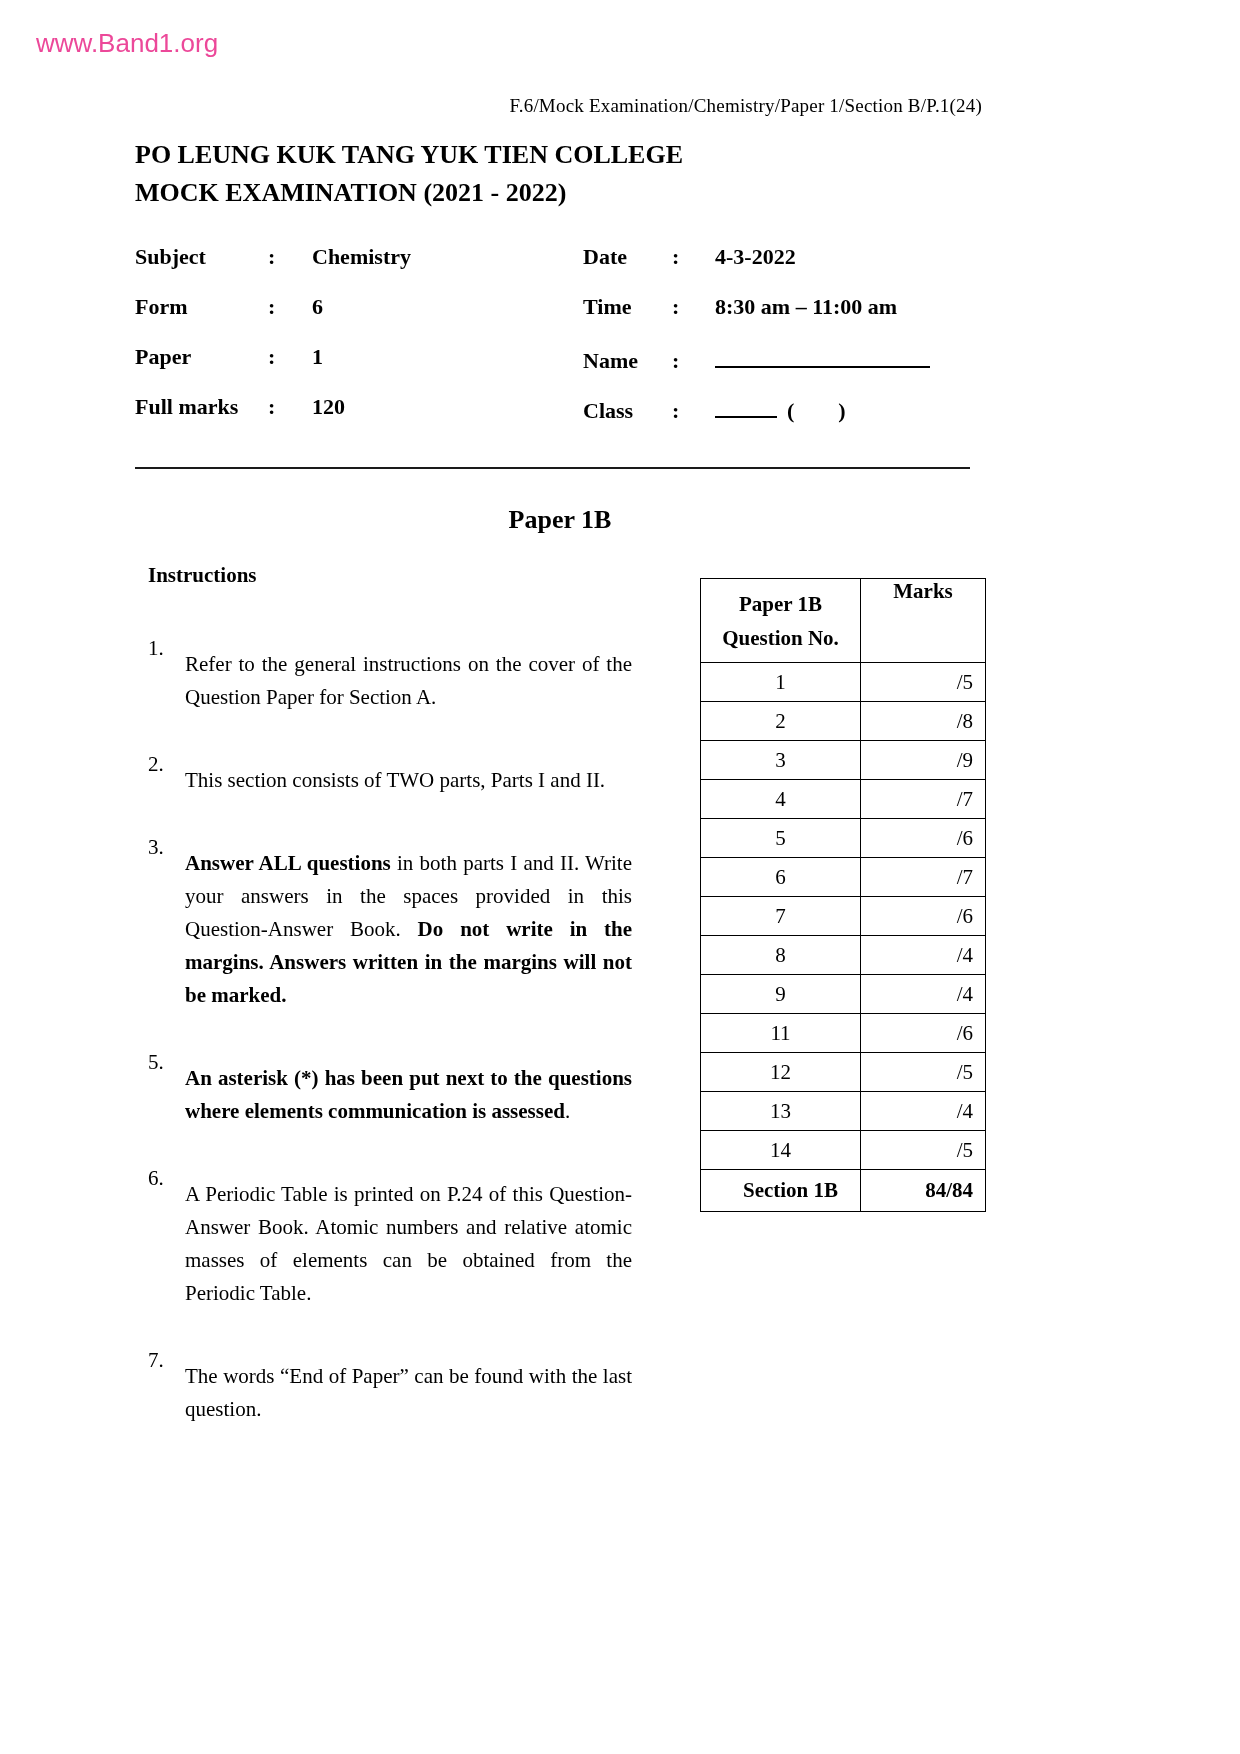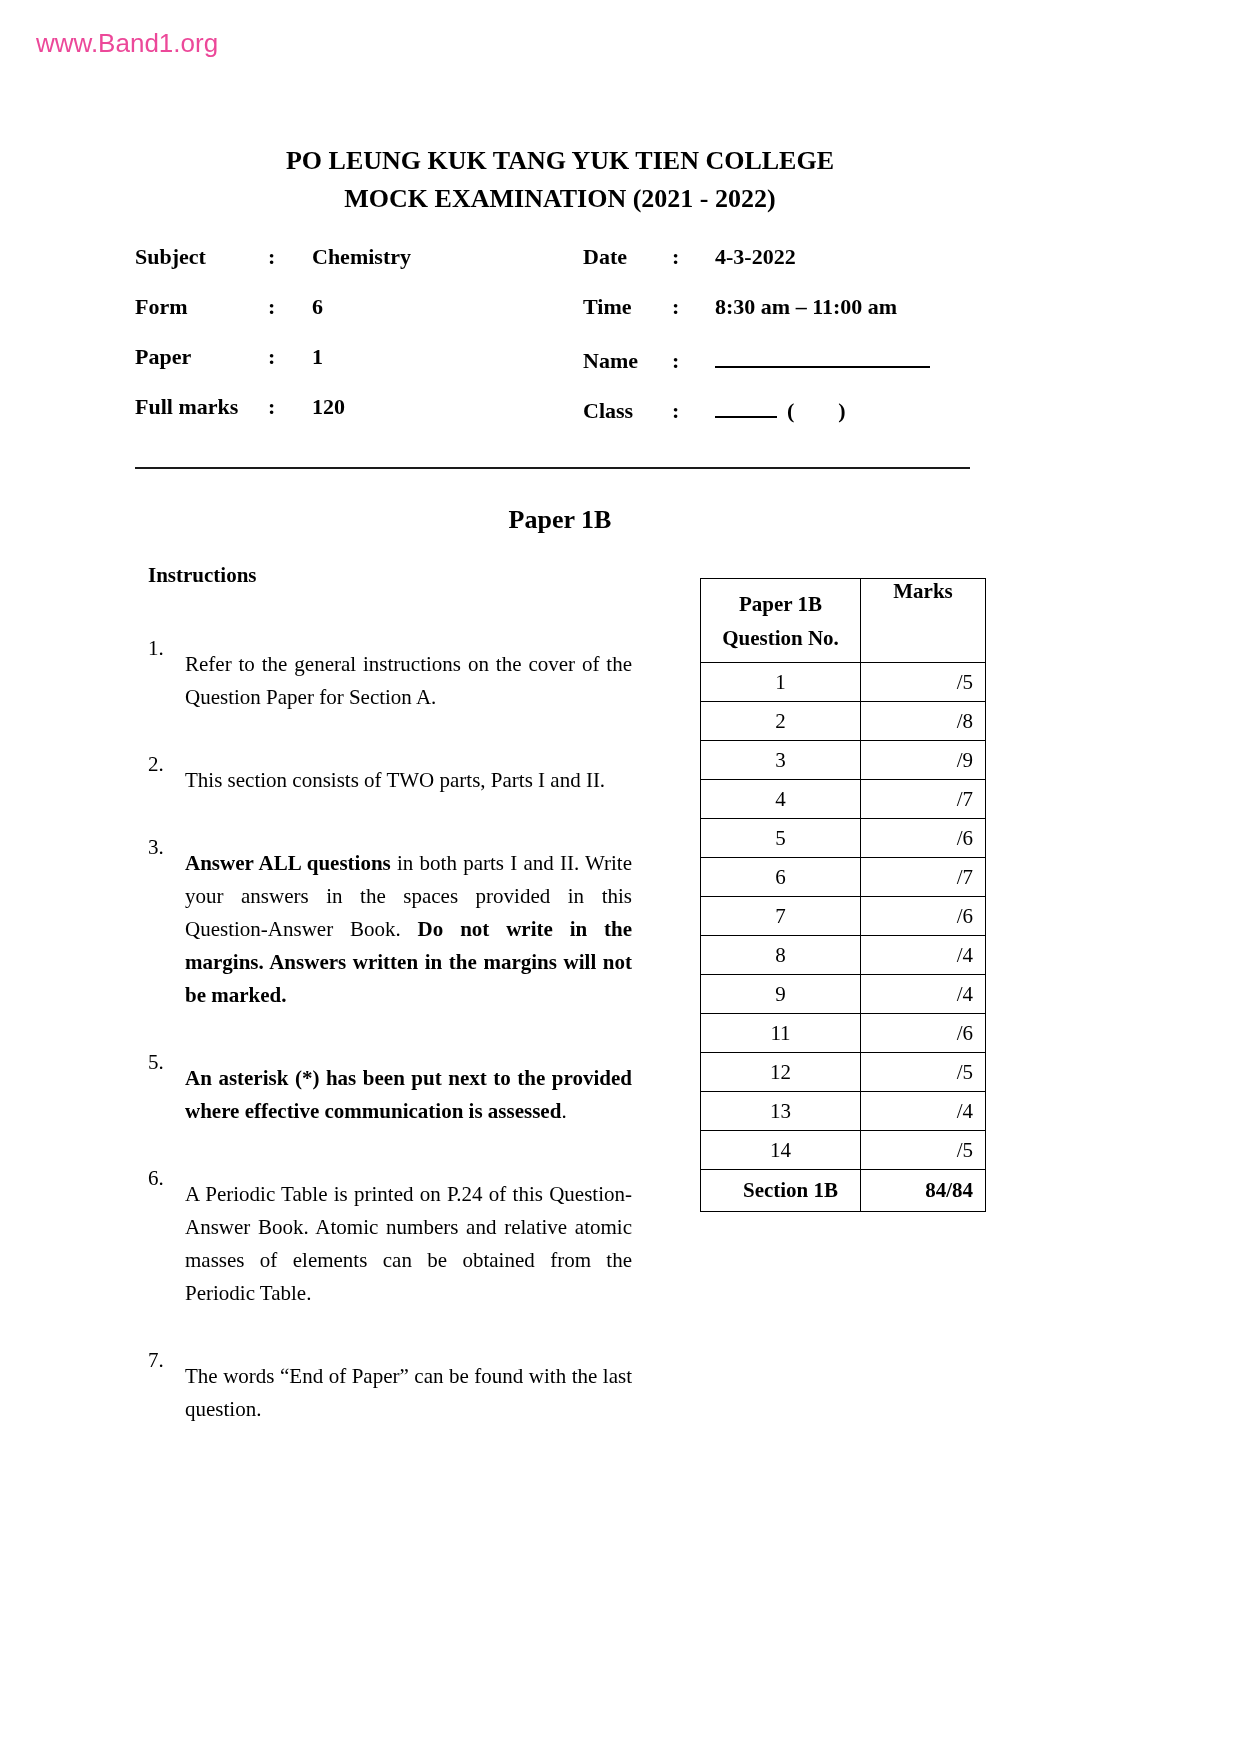--- a/index.html
+++ b/index.html
@@ -24,22 +24,21 @@
     position: absolute;
     top: 95px;
     right: 258px;
     font-size: 19px;
     letter-spacing: 0.2px;
   }
   .title-block {
     position: absolute;
     left: 135px; top: 136px;
     width: 850px;
-    text-align: center;
-    margin-top: 6px;
+    text-align: left;
   }
   .title-line {
     font-size: 26px;
     font-weight: bold;
     line-height: 38px;
   }
   .info-grid {
     position: absolute;
     left: 135px; top: 244px;
     width: 850px;
@@ -120,20 +119,21 @@
   .marks-table tr.total-row td { font-weight: bold; height: 42px; }
   .marks-table tr.total-row td.qno { text-align: center; padding-left: 20px; }
 </style>
 </head>
 <body>
 
 <div class="page">
 
   <div class="watermark">www.Band1.org</div>
 
+  <div class="header-ref">F.6/Mock  Examination/Chemistry/Paper  1/Section  B/P.1(24)</div>
 
   <div class="title-block">
     <div class="title-line">PO LEUNG KUK TANG YUK TIEN COLLEGE</div>
     <div class="title-line">MOCK EXAMINATION (2021 - 2022)</div>
   </div>
 
   <div class="info-grid">
     <div class="info-col-left">
       <div class="info-row">
         <span class="info-label">Subject</span>
@@ -195,21 +195,21 @@
         <div class="instr-item">
           <div class="instr-num">2.</div>
           <div class="instr-text"><span>This section consists of TWO parts, Parts I and II.</span></div>
         </div>
         <div class="instr-item">
           <div class="instr-num">3.</div>
           <div class="instr-text"><span style="font-weight: bold;">Answer ALL questions</span><span> in both parts I and II. Write your answers in the spaces provided in this Question-Answer Book. </span><span style="font-weight: bold;">Do not write in the margins. Answers written in the margins will not be marked.</span></div>
         </div>
         <div class="instr-item">
           <div class="instr-num">5.</div>
-          <div class="instr-text"><span style="font-weight: bold;">An asterisk (*) has been put next to the provided where effective communication is assessed</span><span>.</span></div>
+          <div class="instr-text"><span style="font-weight: bold;">An asterisk (*) has been put next to the questions where elements communication is assessed</span><span>.</span></div>
         </div>
         <div class="instr-item">
           <div class="instr-num">6.</div>
           <div class="instr-text"><span>A Periodic Table is printed on P.24 of this Question-Answer Book. Atomic numbers and relative atomic masses of elements can be obtained from the Periodic Table.</span></div>
         </div>
         <div class="instr-item">
           <div class="instr-num">7.</div>
           <div class="instr-text"><span>The words </span><span style="font-weight: normal;">“End of Paper”</span><span> can be found with the last question.</span></div>
         </div>
       </div>

